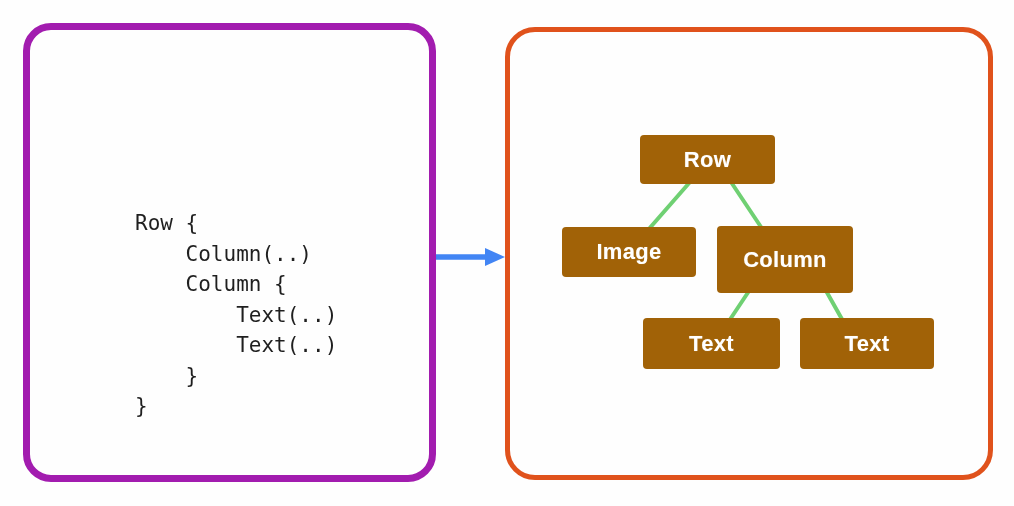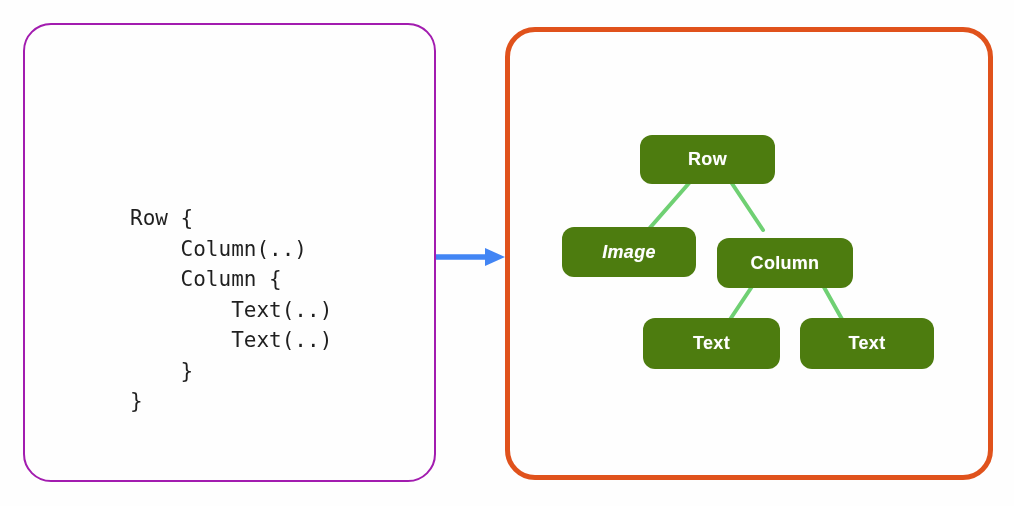--- a/index.html
+++ b/index.html
@@ -17,21 +17,21 @@
   }
 
   
   .code-box {
     position: absolute;
     left: 23px;
     top: 23px;
     width: 413px;
     height: 459px;
     box-sizing: border-box;
-    border: 2px solid #a21caf;
+    border: 7px solid #a21caf;
     border-radius: 28px;
     background: #fefefe;
   }
   .code-block {
     position: absolute;
     left: 105px;
     top: 178px;
     font-family: "DejaVu Sans Mono", "Liberation Mono", monospace;
     font-size: 21px;
     line-height: 30.5px;
@@ -66,34 +66,34 @@
   .edges-svg {
     position: absolute;
     left: 0;
     top: 0;
     width: 478px;
     height: 443px;
   }
   .tree-node {
     position: absolute;
     box-sizing: border-box;
-    background: #4d7c0f;
-    border-radius: 12px;
+    background: #a16207;
+    border-radius: 4px;
     color: #ffffff;
-    font-size: 18px;
+    font-size: 22px;
     font-weight: 700;
     letter-spacing: 0.3px;
     display: flex;
     align-items: center;
     justify-content: center;
     text-shadow: 0 0 1px rgba(255,255,255,0.35);
   }
   .node-row    { left: 130px; top: 103px; width: 135px; height: 49px; }
-  .node-image  { left:  52px; top: 195px; width: 134px; height: 50px; font-style: italic; }
-  .node-column { left: 207px; top: 194px; width: 136px; height: 50px; margin-top: 12px; }
+  .node-image  { left:  52px; top: 195px; width: 134px; height: 50px; }
+  .node-column { left: 207px; top: 194px; width: 136px; height: 67px; }
   .node-text1  { left: 133px; top: 286px; width: 137px; height: 51px; }
   .node-text2  { left: 290px; top: 286px; width: 134px; height: 51px; }
 </style>
 </head>
 <body>
 
 <div class="canvas">
 
   <div class="code-box">
     <div class="code-block">

